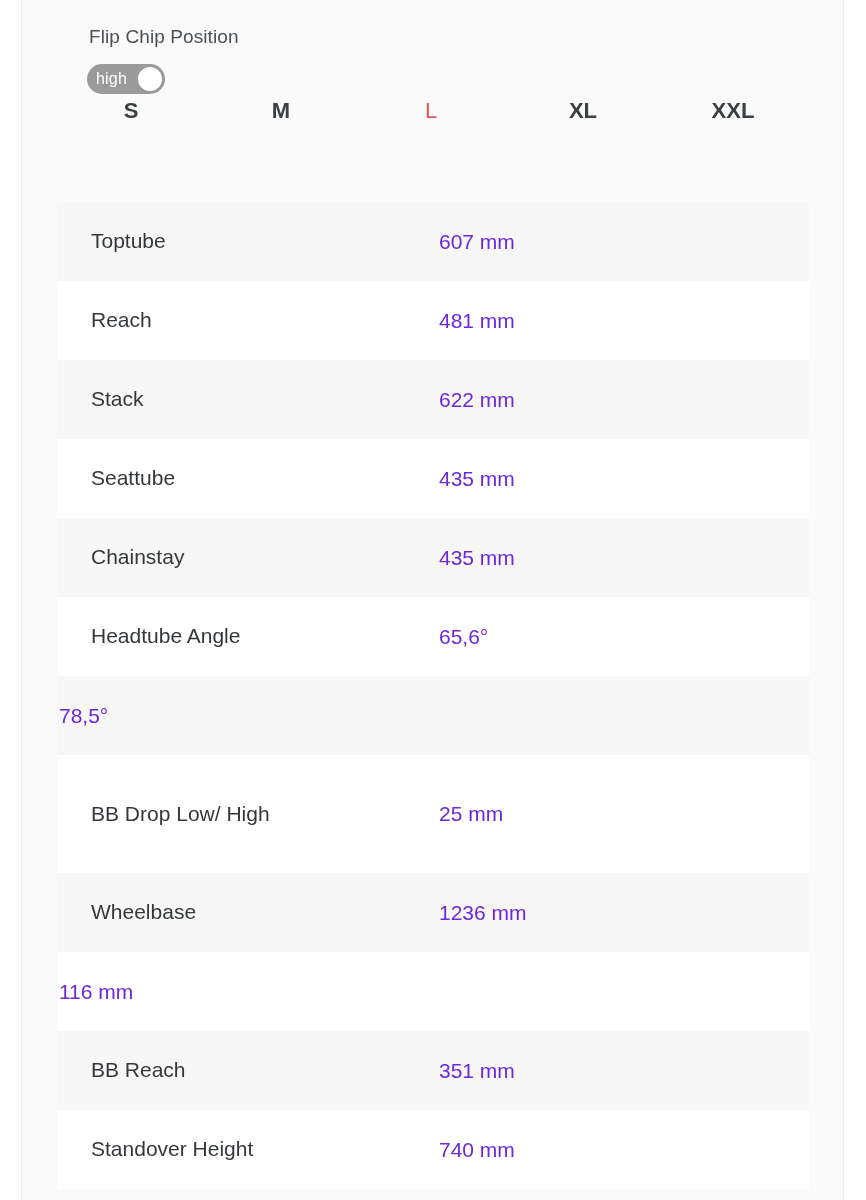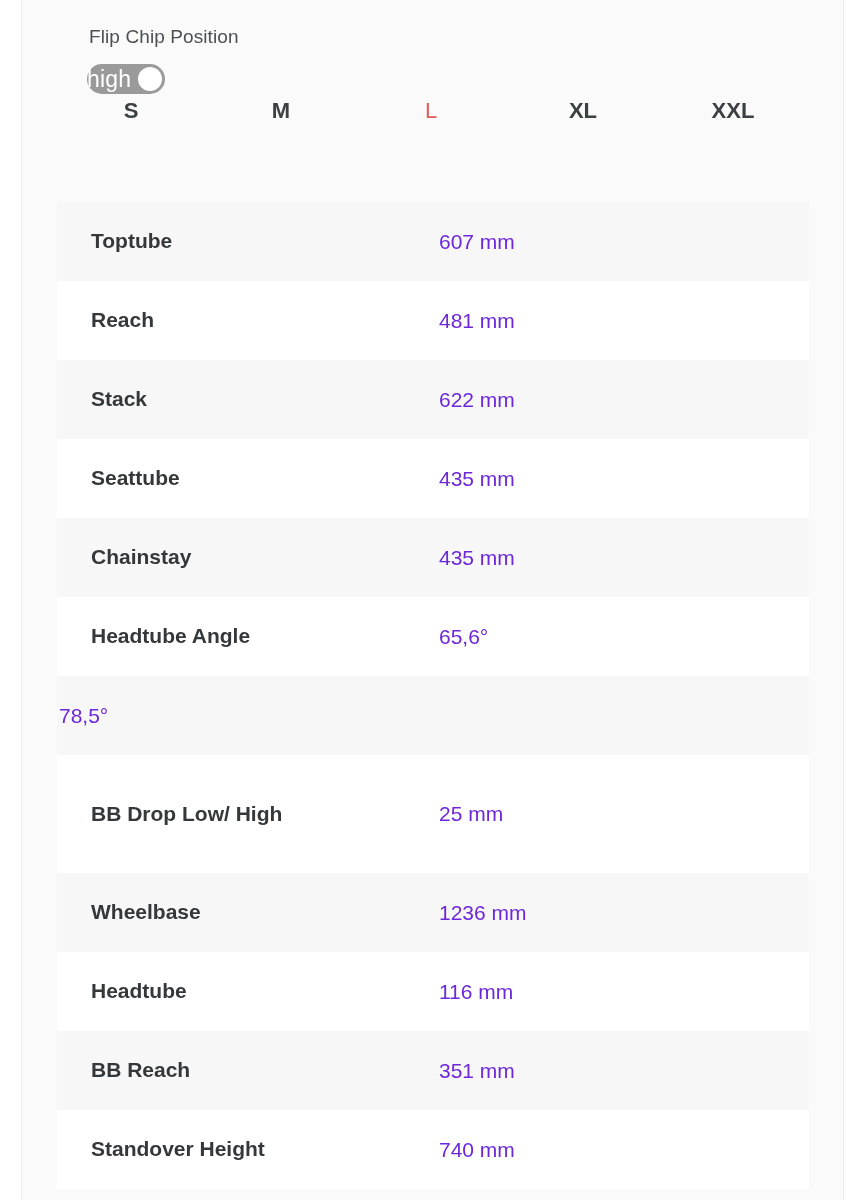--- a/index.html
+++ b/index.html
@@ -54,21 +54,22 @@
     width: 78px;
     height: 30px;
     border-radius: 15px;
     background: #9a9a9a;
     display: flex;
     align-items: center;
     cursor: pointer;
   }
   .toggle-text {
     color: #ffffff;
-    font-size: 23px;
+    font-size: 16px;
+    margin-left: 9px;
     letter-spacing: 0.2px;
   }
   .toggle-knob {
     position: absolute;
     right: 3px;
     top: 3px;
     width: 24px;
     height: 24px;
     border-radius: 50%;
     background: #ffffff;
@@ -104,21 +105,21 @@
     align-items: center;
     min-height: 79px;
     padding-left: 0;
   }
   .row.odd  { background: #f7f7f7; }
   .row.even { background: #ffffff; }
   .row-label {
     width: 380px;
     padding-left: 34px;
     font-size: 21px;
-    font-weight: bold;
+    font-weight: normal;
     color: #34383b;
     line-height: 1.45;
   }
   .row-value {
     font-size: 21px;
     color: #6d28d9;
     padding-left: 2px;
   }
   .row.tall { min-height: 118px; }
 </style>
@@ -187,21 +188,20 @@
         <div class="row-label">BB Drop Low/ High</div>
         <div class="row-value">25 mm</div>
       </div>
 
       <div class="row odd">
         <div class="row-label">Wheelbase</div>
         <div class="row-value">1236 mm</div>
       </div>
 
       <div class="row even">
-        <div class="row-label">Headtube</div>
         <div class="row-value">116 mm</div>
       </div>
 
       <div class="row odd">
         <div class="row-label">BB Reach</div>
         <div class="row-value">351 mm</div>
       </div>
 
       <div class="row even">
         <div class="row-label">Standover Height</div>

